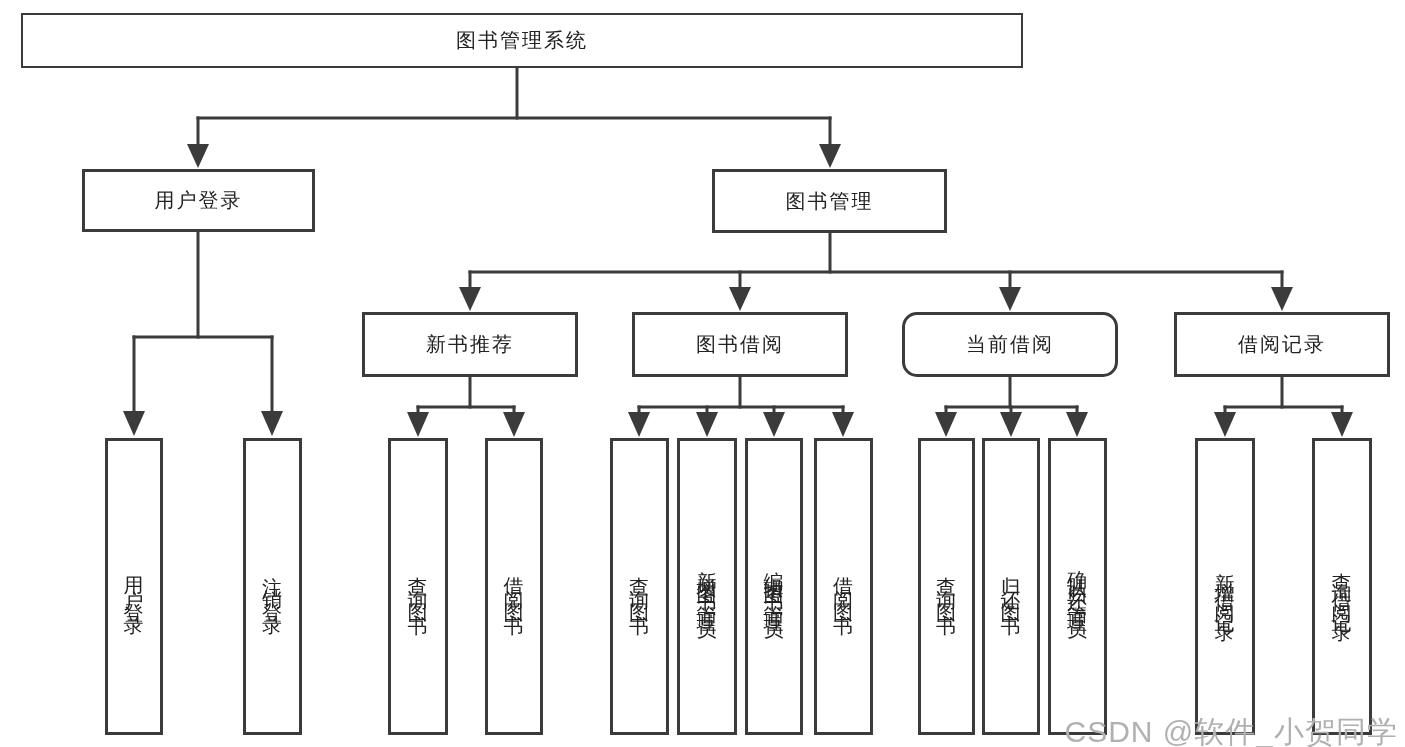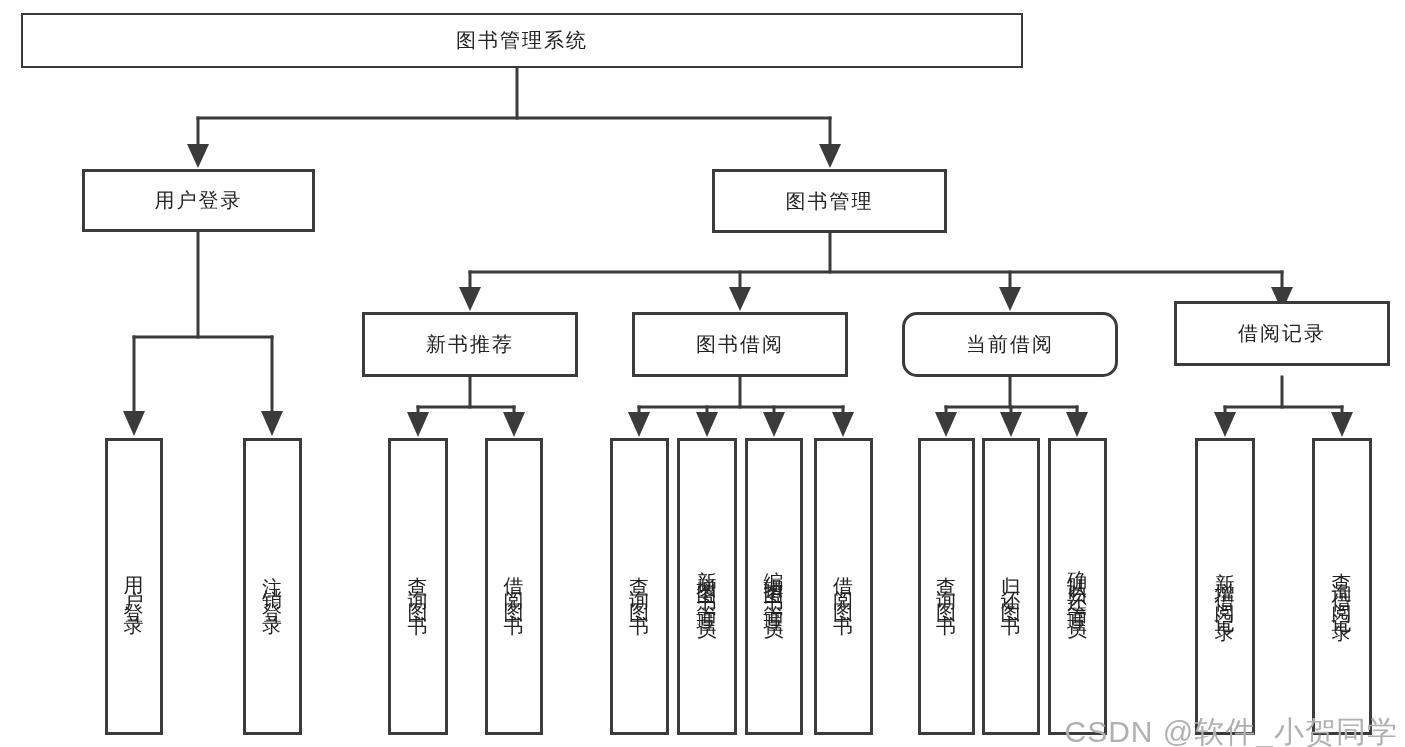--- a/index.html
+++ b/index.html
@@ -154,21 +154,21 @@
 
   <div class="box" style="left:712px; top:169px; width:235px; height:64px;">
     <span class="hlabel">图书管理</span>
   </div>
   <div class="box" style="left:632px; top:312px; width:216px; height:65px;">
     <span class="hlabel">图书借阅</span>
   </div>
   <div class="box" style="left:902px; top:312px; width:216px; height:65px;border-radius:15px;">
     <span class="hlabel">当前借阅</span>
   </div>
-  <div class="box" style="left:1174px; top:301px; width:216px; height:65px;">
+  <div class="box" style="left:1174px; top:312px; width:216px; height:65px;">
     <span class="hlabel">借阅记录</span>
   </div>
 
   <div class="box leaf" style="left:105px; top:438px; width:58px; height:297px;">
     <span class="vtext ls13">用户登录</span>
   </div>
   <div class="box leaf" style="left:243px; top:438px; width:59px; height:297px;">
     <span class="vtext ls13">注销登录</span>
   </div>
 

